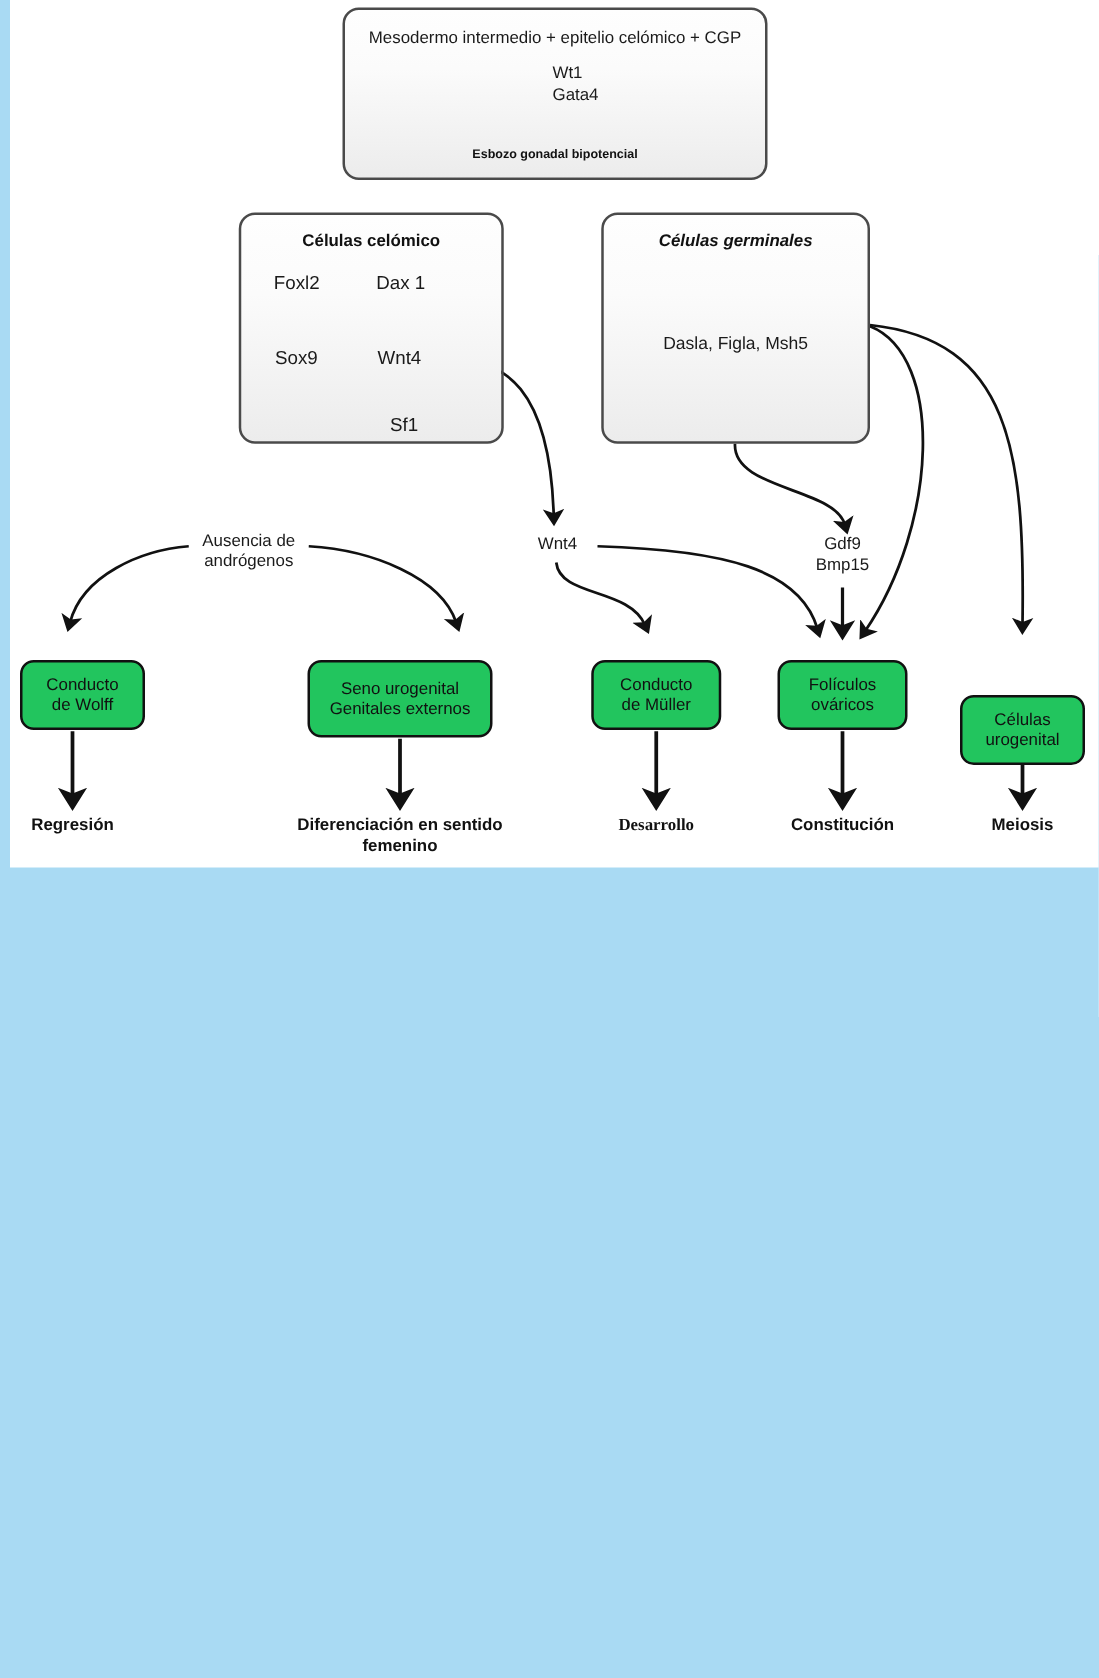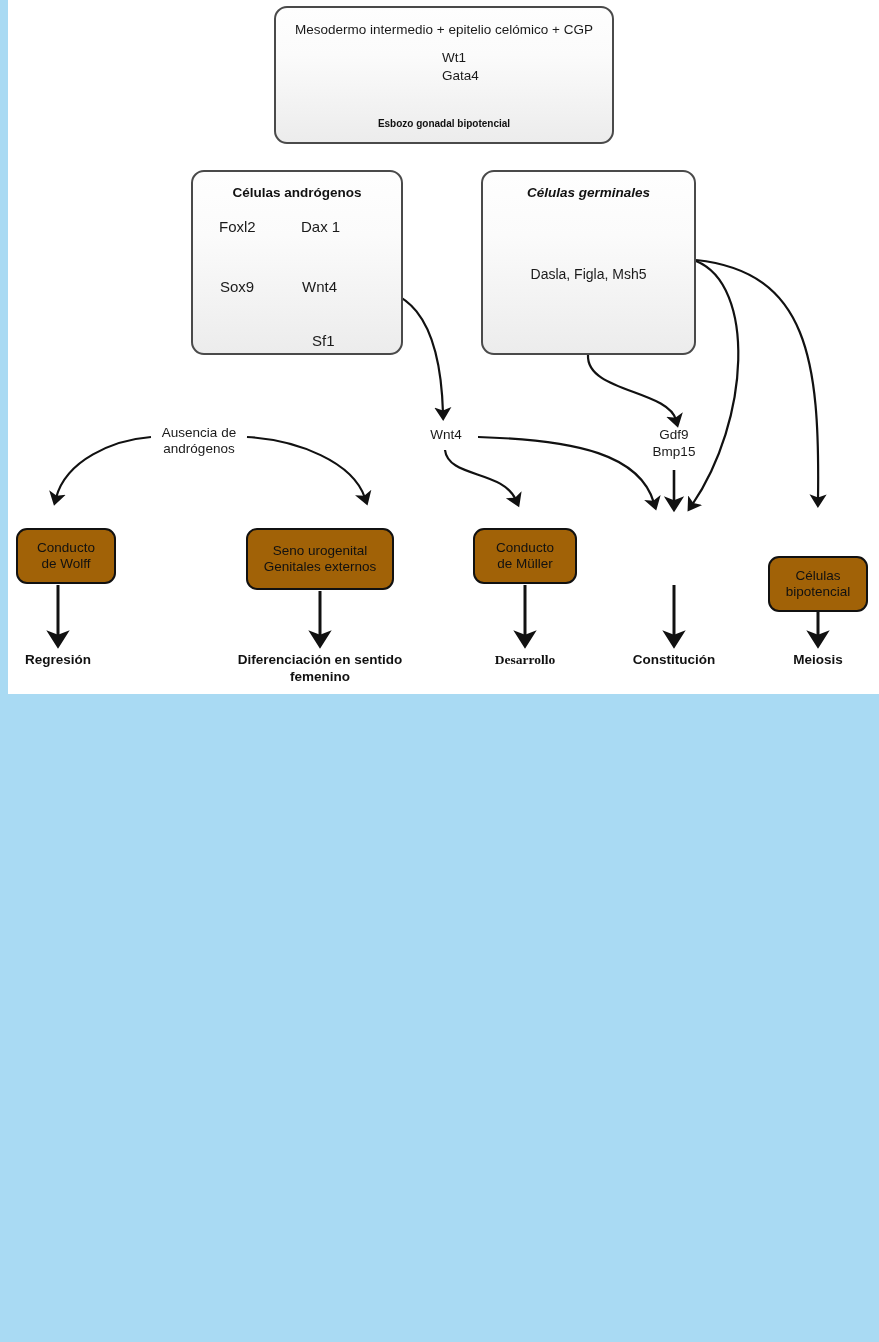--- a/index.html
+++ b/index.html
@@ -38,21 +38,21 @@
     font-weight:bold;
     color:#111;
   }
 
   
   .obox{
     position:absolute;
     box-sizing:border-box;
     border:2.2px solid #111;
     border-radius:11px;
-    background:#a16207;
+    background:#22c55e;
     display:flex;
     align-items:center;
     justify-content:center;
     text-align:center;
     font-size:13.5px;
     line-height:1.22;
     color:#111;
   }
   .obox span{display:block;}
 
@@ -140,21 +140,21 @@
     </svg>
 
     <div class="panel" style="left:266px;top:6px;width:340px;height:138px;">
       <div class="panel-text" style="top:14px;font-size:13.5px;">Mesodermo intermedio + epitelio celómico + CGP</div>
       <div class="panel-text-bold" style="top:110px;">Esbozo gonadal bipotencial</div>
     </div>
     <div class="flab" style="left:434px;top:50px;">Wt1</div>
     <div class="flab" style="left:434px;top:68px;">Gata4</div>
 
     <div class="panel" style="left:183px;top:170px;width:212px;height:185px;"></div>
-    <div class="flab-bold" style="left:183px;top:185px;width:212px;">Células andrógenos</div>
+    <div class="flab-bold" style="left:183px;top:185px;width:212px;">Células celómico</div>
 
     <div class="gene" style="left:211px;top:218px;">Foxl2</div>
     <div class="gene" style="left:293px;top:218px;">Dax 1</div>
     <div class="gene" style="left:212px;top:278px;">Sox9</div>
     <div class="gene" style="left:294px;top:278px;">Wnt4</div>
     <div class="gene" style="left:304px;top:332px;">Sf1</div>
 
     <div class="panel" style="left:473px;top:170px;width:215px;height:185px;"></div>
     <div class="flab-bold" style="left:473px;top:185px;width:215px;font-style:italic;">Células germinales</div>
     <div class="panel-text" style="left:473px;top:266px;width:215px;">Dasla, Figla, Msh5</div>
@@ -185,24 +185,30 @@
     <div class="flab-bold" style="left:222px;top:669px;width:180px;">femenino</div>
 
     <div class="obox" style="left:465px;top:528px;width:104px;height:56px;">
       <span>
         <span>Conducto</span>
         <span>de Müller</span>
       </span>
     </div>
     <div class="flab-bold" style="left:462px;top:652px;width:110px;font-family:Liberation Serif, serif;">Desarrollo</div>
 
+    <div class="obox" style="left:614px;top:528px;width:104px;height:56px;">
+      <span>
+        <span>Folículos</span>
+        <span>ováricos</span>
+      </span>
+    </div>
     <div class="flab-bold" style="left:606px;top:652px;width:120px;">Constitución</div>
 
     <div class="obox" style="left:760px;top:528px;width:100px;height:56px;margin-top:28px;">
       <span>
         <span>Células</span>
-        <span>bipotencial</span>
+        <span>urogenital</span>
       </span>
     </div>
     <div class="flab-bold" style="left:760px;top:652px;width:100px;">Meiosis</div>
 
   </div>
 </div>
 
 </body></html>

